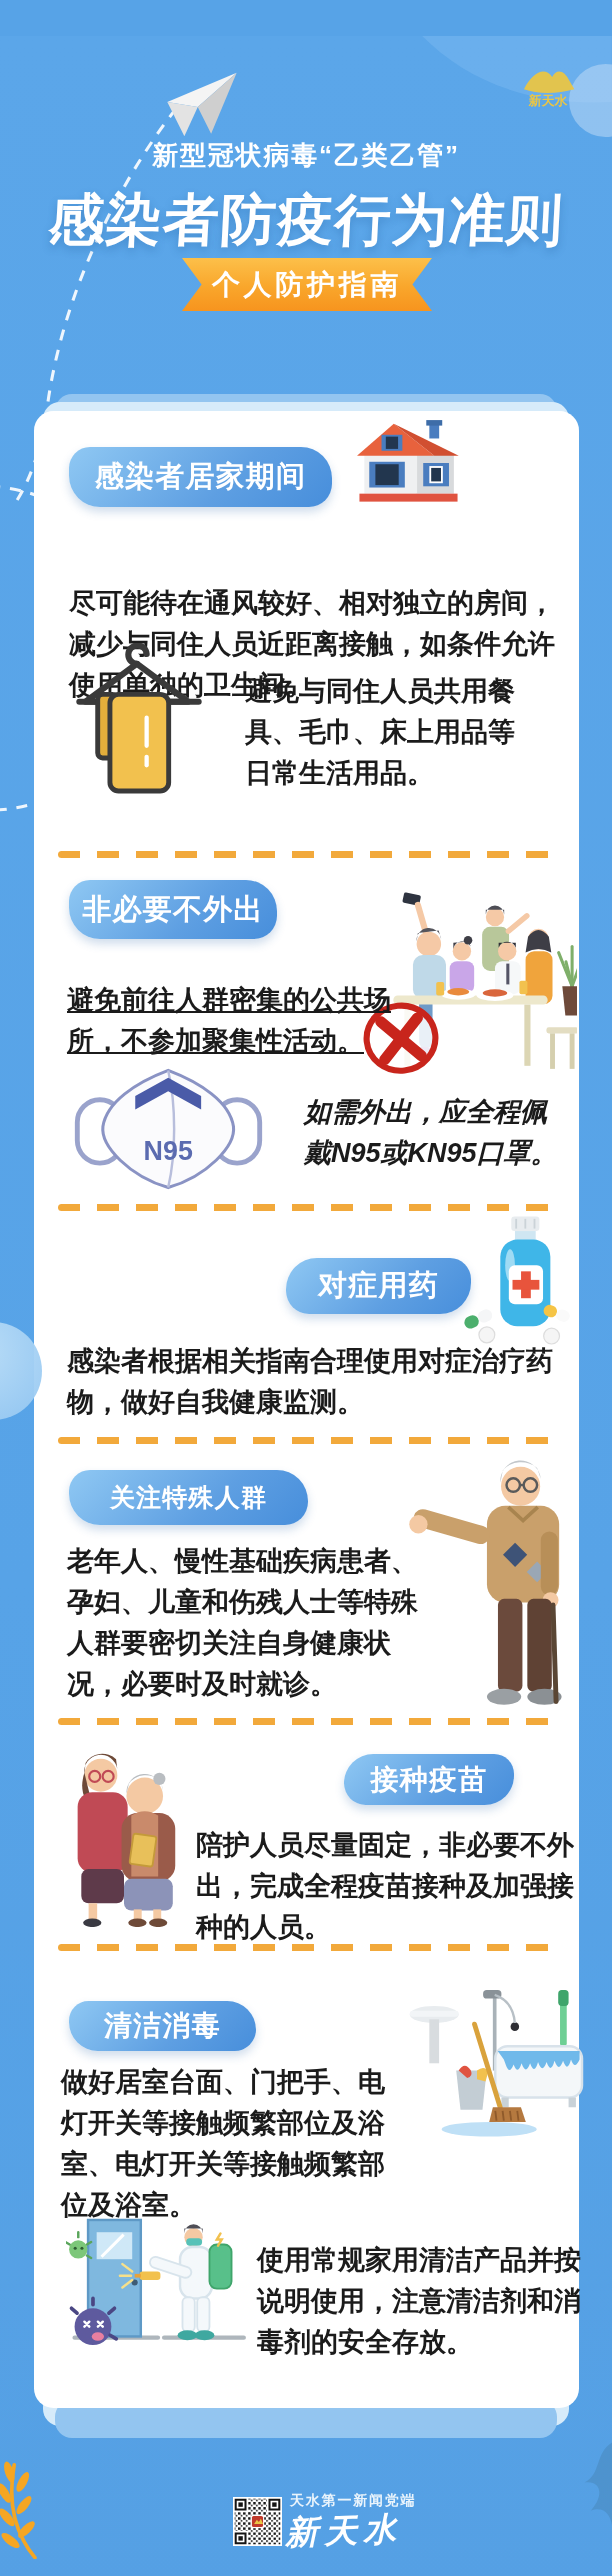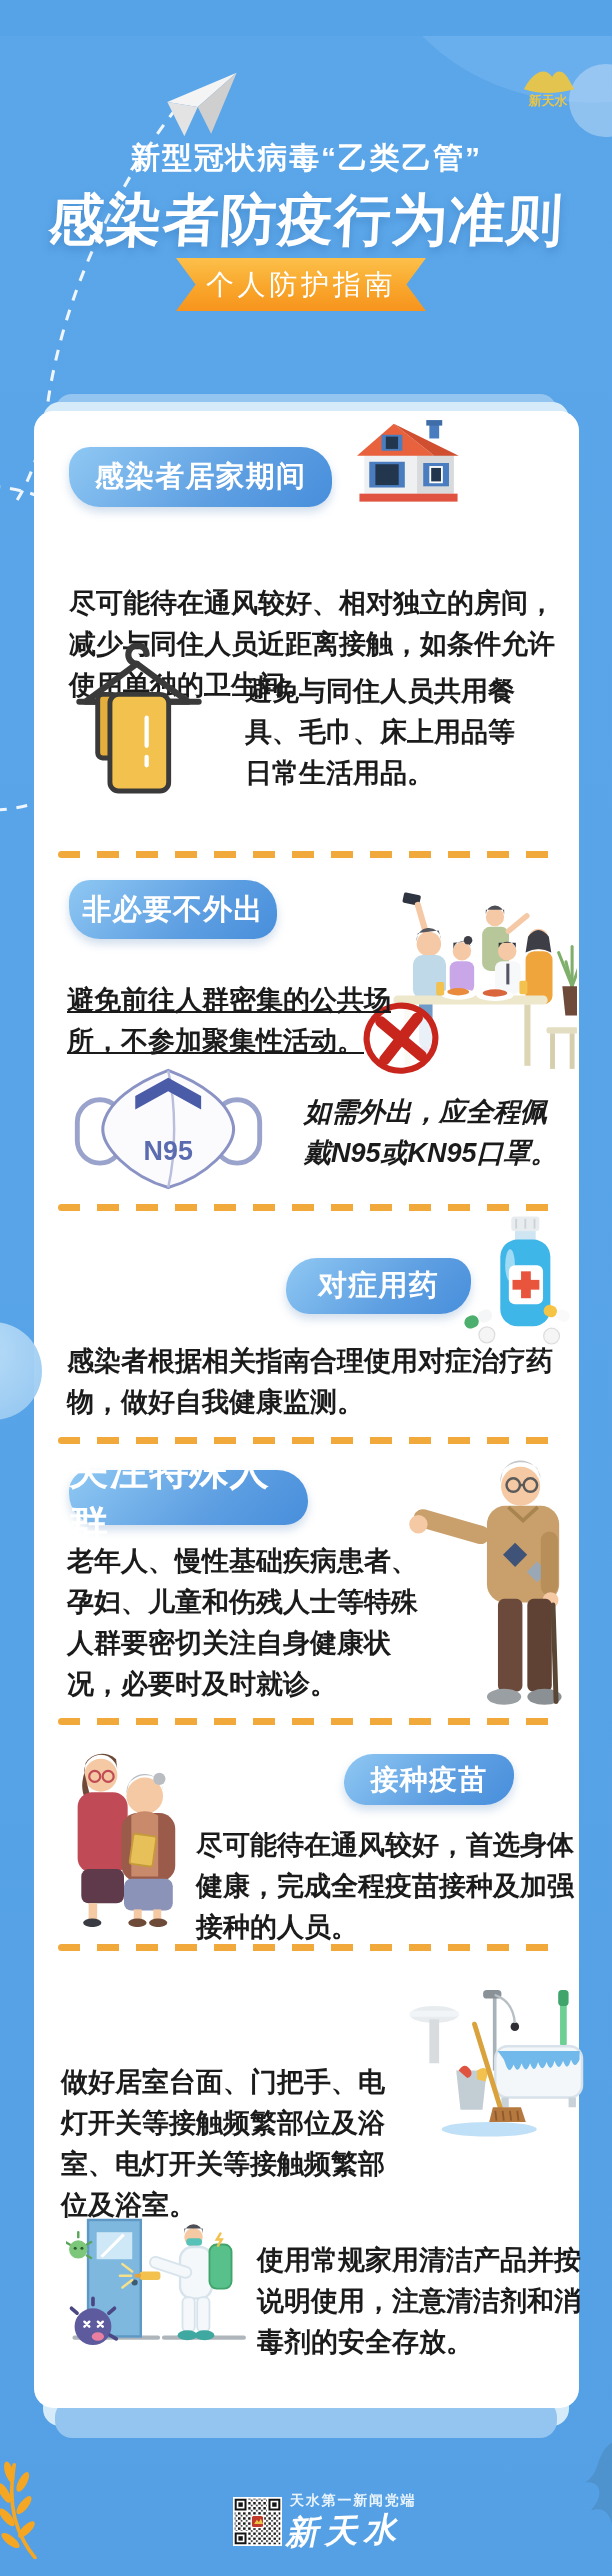--- a/index.html
+++ b/index.html
@@ -2,29 +2,29 @@
 <html style="font-size:9.8px"><head>
 <meta charset="utf-8">
 <style>
   html,body{margin:0;padding:0;background:#57A3E7;}
   .page{position:relative;width:612px;height:2576px;background:linear-gradient(180deg,#5BA6E9 0%,#57A3E7 60%,#55A0E4 100%);
         overflow:hidden;font-family:"Liberation Sans",sans-serif;margin-top:36px;}
   .abs{position:absolute;}
   
   .wave{position:absolute;top:0;left:0;width:612px;height:159px;pointer-events:none;}
   .badge{position:absolute;top:102px;left:0;width:612px;text-align:center;color:#FFFFFF;
-         font-size:30px;font-weight:700;letter-spacing:1.8px;}
+         font-size:26px;font-weight:700;letter-spacing:1.8px;}
   .title{position:absolute;top:147px;left:0;width:612px;text-align:center;color:#FFFFFF;
          font-size:56px;font-weight:900;letter-spacing:1.2px;transform:skewX(-3deg);
          text-shadow:0 4.3px 8.6px rgba(26,86,150,.30);}
-  .ribbon{position:absolute;top:222px;left:176px;width:250px;height:53px;
+  .ribbon{position:absolute;top:222px;left:182px;width:250px;height:53px;
           background:linear-gradient(180deg,#FCC04A 0%,#F9A62B 55%,#F7941E 100%);
           clip-path:polygon(0 0,100% 0,calc(100% - 19.6px) 50%,100% 100%,0 100%,19.6px 50%);
           display:flex;align-items:center;justify-content:center;color:#fff;font-size:28px;
-          font-weight:400;letter-spacing:3.7px;}
+          font-weight:700;letter-spacing:3.7px;}
   
   .strip{position:absolute;border-radius:17px;}
   .card{position:absolute;left:34px;top:375px;width:545px;height:1997px;background:#FFFFFF;border-radius:19.6px;}
   .pill{position:absolute;display:flex;align-items:center;justify-content:center;color:#FFFFFF;
         font-weight:700;background:linear-gradient(135deg,#8FC8F3 0%,#5E9FE2 60%,#478EDB 100%);
         box-shadow:0 4.9px 9.8px rgba(40,100,170,.22);letter-spacing:1.2px;}
   .pill.left{border-radius:21px 31px 23px 31px;justify-content:center;}
   .pill.right{border-radius:31px 21px 31px 23px;}
   .para{position:absolute;color:#1B1B1B;font-size:27px;line-height:1.52;font-weight:700;letter-spacing:0;}
   .divider{position:absolute;left:58px;width:496px;height:6.7px;border-radius:3.7px;
@@ -215,21 +215,21 @@
       <rect x="158" y="150" width="22" height="19" rx="9" fill="#FAFAFA"></rect>
     </g>
     <circle cx="44" cy="194" r="13" fill="#F5F5F5" stroke="#DDDDDD" stroke-width="2"></circle>
     <circle cx="150" cy="196" r="13" fill="#F5F5F5" stroke="#DDDDDD" stroke-width="2"></circle>
   </svg>
 
   <div class="para" style="left:67px;top:1305px;width:496px;">感染者根据相关指南合理使用对症治疗药物，做好自我健康监测。</div>
 
   <div class="divider" style="top:1401px;"></div>
 
-  <div class="pill left" style="left:69px;top:1434px;width:239px;height:55px;font-size:39px;">
+  <div class="pill left" style="left:69px;top:1434px;width:239px;height:55px;font-size:25px;">
     <span>关注特殊人群</span>
   </div>
 
   <svg class="abs" style="left:395px;top:1416px;width:190px;height:257px" viewBox="0 0 310 420">
     <circle cx="205" cy="56" r="32" fill="#F4C9A3"></circle>
     <path d="M172,50 a33,33 0 0 1 66,-6 l-6,-18 a36,30 0 0 0 -56,4 Z" fill="#C3C7CB"></path>
     <circle cx="193" cy="54" r="11" fill="none" stroke="#5A5A5A" stroke-width="4"></circle>
     <circle cx="221" cy="54" r="11" fill="none" stroke="#5A5A5A" stroke-width="4"></circle>
     <line x1="204" y1="54" x2="210" y2="54" stroke="#5A5A5A" stroke-width="4"></line>
     <rect x="150" y="88" width="118" height="158" rx="30" fill="#C9A06B"></rect>
@@ -281,24 +281,27 @@
     <g transform="rotate(8 132 166)">
         <rect x="112" y="140" width="38" height="50" rx="4" fill="#E8C05A" stroke="#C49A3A" stroke-width="3"></rect>
       </g>
     <rect x="100" y="212" width="80" height="52" rx="12" fill="#8C93B8"></rect>
     <rect x="116" y="262" width="13" height="20" fill="#F4C9A3"></rect>
     <rect x="148" y="262" width="13" height="20" fill="#F4C9A3"></rect>
     <ellipse cx="122" cy="284" rx="15" ry="7" fill="#6E4A38"></ellipse>
     <ellipse cx="156" cy="284" rx="15" ry="7" fill="#6E4A38"></ellipse>
   </svg>
 
-  <div class="para" style="left:196px;top:1789px;width:392px;">尽可能待在通风较好，首选身体健康，完成全程疫苗接种及加强接种的人员。</div>
+  <div class="para" style="left:196px;top:1789px;width:392px;">陪护人员尽量固定，非必要不外出，完成全程疫苗接种及加强接种的人员。</div>
 
   <div class="divider" style="top:1908px;"></div>
 
+  <div class="pill left" style="left:69px;top:1965px;width:187px;height:50px;font-size:28px;">
+    <span>清洁消毒</span>
+  </div>
 
   <svg class="abs" style="left:373px;top:1954px;width:211px;height:171px" viewBox="0 0 345 280">
     <rect x="306" y="0" width="11" height="92" rx="5" fill="#6ECF94"></rect>
     <rect x="303" y="0" width="17" height="26" rx="6" fill="#3FA56B"></rect>
     <rect x="196" y="8" width="6" height="124" fill="#A9B2B8"></rect>
     <rect x="180" y="0" width="30" height="14" rx="6" fill="#8A9298"></rect>
     <circle cx="232" cy="60" r="7" fill="#2E2E34"></circle>
     <path d="M199,8 q30,10 33,46" fill="none" stroke="#B8C0C6" stroke-width="4"></path>
     <ellipse cx="100" cy="40" rx="40" ry="14" fill="#E8ECEF"></ellipse>
     <rect x="92" y="48" width="16" height="72" fill="#D8DCDF"></rect>

